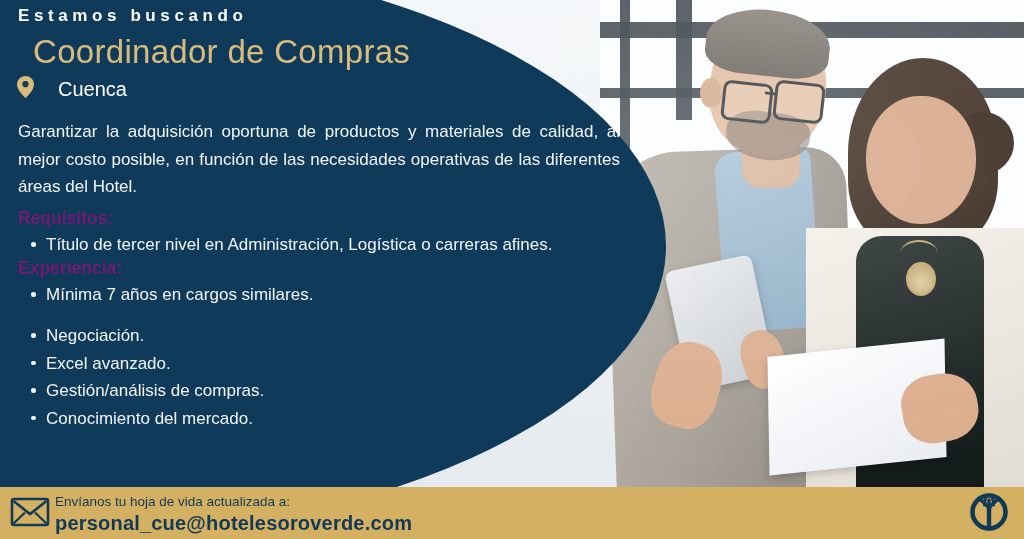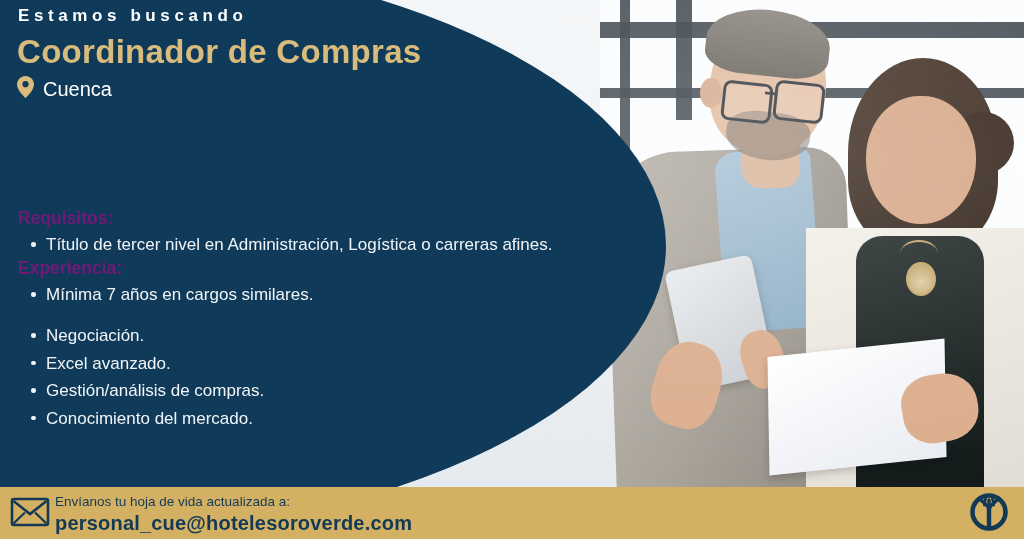--- a/index.html
+++ b/index.html
@@ -138,25 +138,25 @@
     position:absolute;left:0;top:0;width:300px;height:492px;background:#0f3a5a;
   }
 
   
   .content{position:absolute;left:0;top:0;width:640px;height:492px;padding:0;}
   .kicker{
     position:absolute;left:18px;top:6px;
     color:#ffffff;font-size:17px;font-weight:700;letter-spacing:4.6px;
   }
   .title{
-    position:absolute;left:17px;top:33px;
-    color:#d9bc7c;font-size:33px;font-weight:700;letter-spacing:.3px;
+    position:absolute;left:33px;top:33px;
+    color:#d9bc7c;font-size:33px;font-weight:400;letter-spacing:.3px;
   }
   .loc{
-    position:absolute;left:17px;top:76px;display:flex;align-items:center;gap:9px;
+    position:absolute;left:17px;top:76px;display:flex;align-items:center;gap:24px;
   }
   .loc-label{color:#ffffff;font-size:20px;font-weight:400;}
   .pin{display:block;}
 
   .desc{
     position:absolute;left:18px;top:118px;width:602px;
     color:#f2f5f7;font-size:17px;line-height:1.62;text-align:justify;
   }
   .sec-head{
     color:#701a75;font-size:17.5px;font-weight:700;
@@ -239,20 +239,21 @@
     <div class="loc">
       <span class="pin">
         <svg width="17" height="22" viewBox="0 0 17 22" aria-hidden="true">
           <path d="M8.5 0C3.8 0 0 3.8 0 8.5c0 6.2 8.5 13.5 8.5 13.5S17 14.7 17 8.5C17 3.8 13.2 0 8.5 0z" fill="#d9bc7c"></path>
           <circle cx="8.5" cy="8.2" r="3.1" fill="#0f3a5a"></circle>
         </svg>
       </span>
       <span class="loc-label">Cuenca</span>
     </div>
 
+    <div class="desc">Garantizar la adquisición oportuna de productos y materiales de calidad, al mejor costo posible, en función de las necesidades operativas de las diferentes áreas del Hotel.</div>
 
     <div class="sec sec-req">
       <div class="sec-head">Requisitos:</div>
       <ul class="bullets">
         <li>Título de tercer nivel en Administración, Logística o carreras afines.</li>
       </ul>
     </div>
 
     <div class="sec sec-exp">
       <div class="sec-head">Experiencia:</div>

